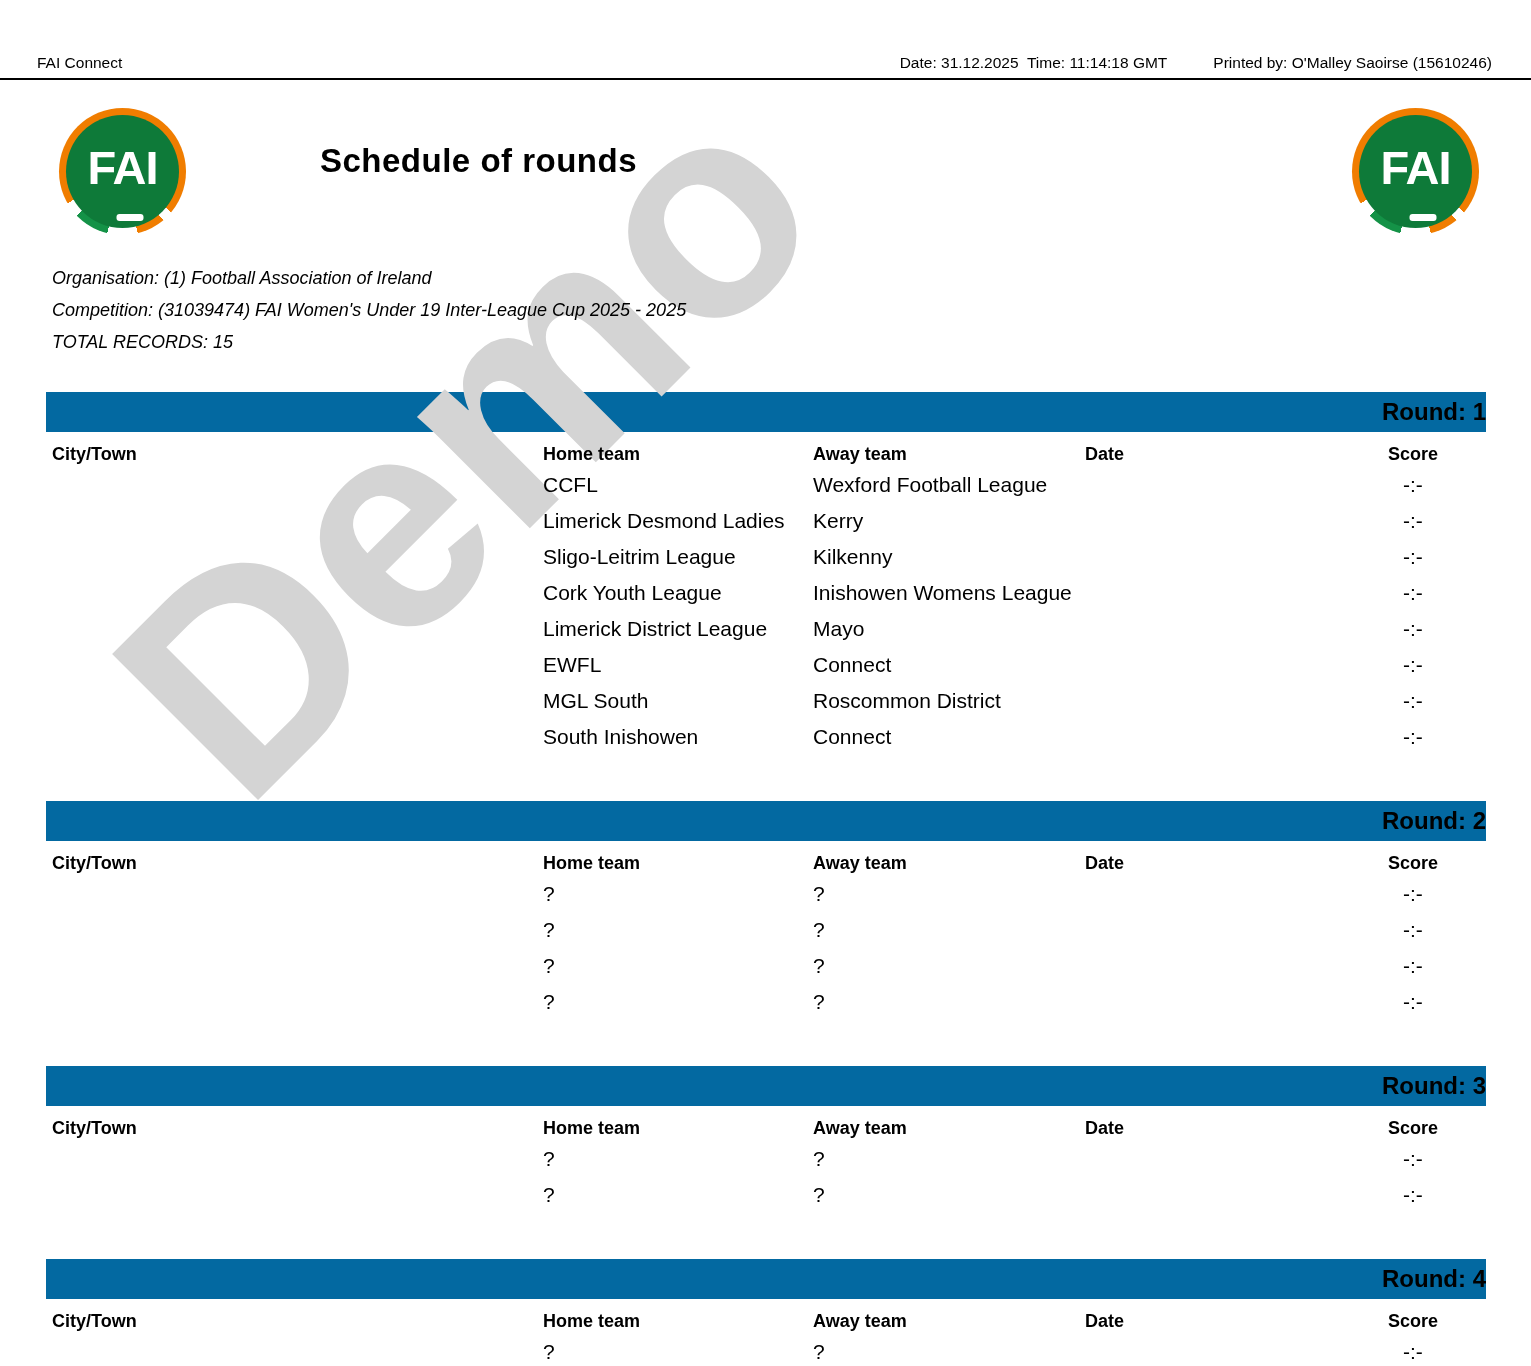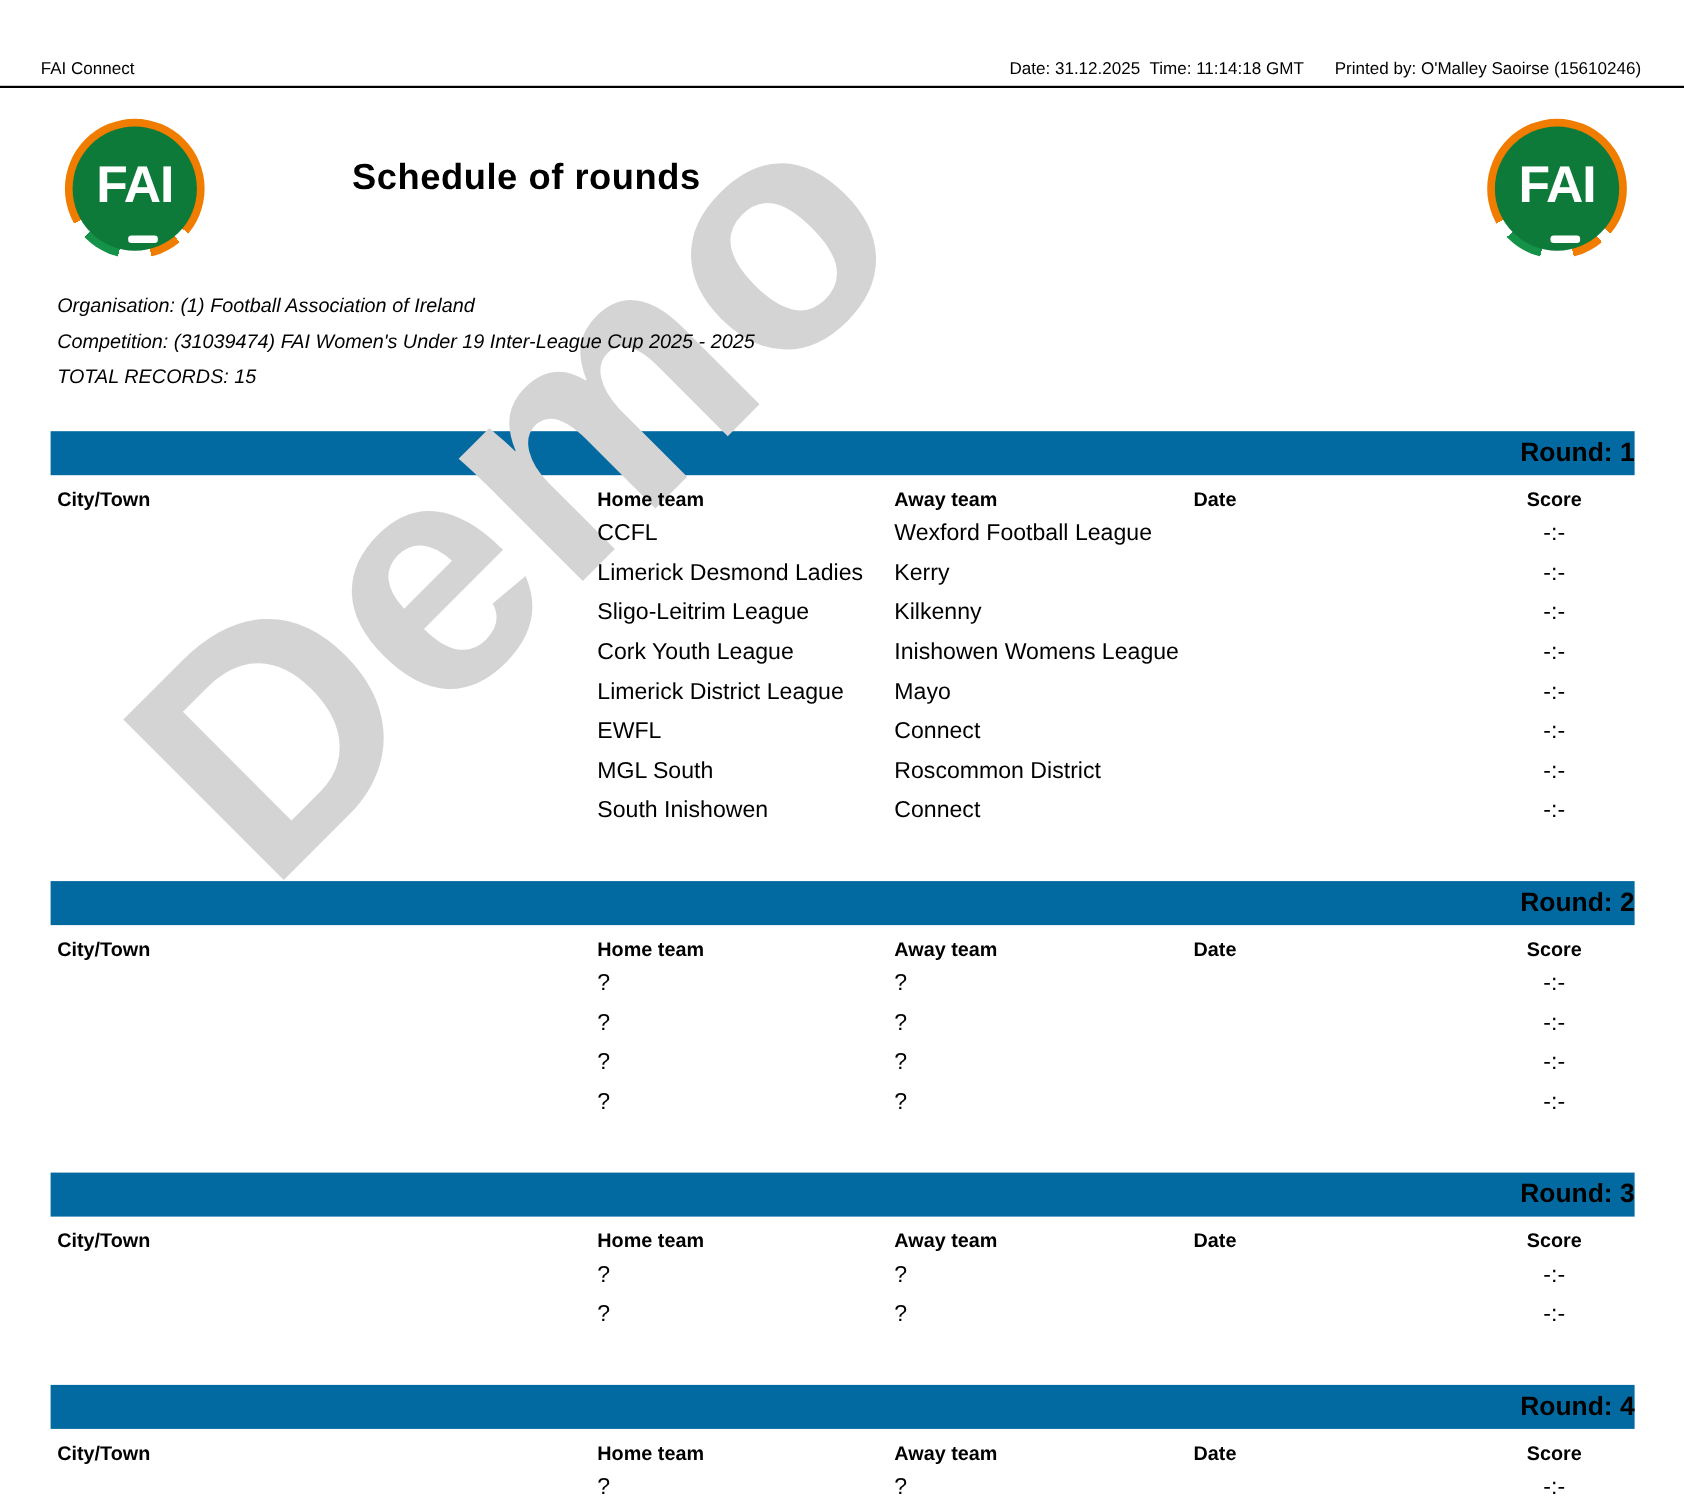--- a/index.html
+++ b/index.html
@@ -11,21 +11,21 @@
     overflow: hidden;
     position: relative;
   }
   
   .top-header {
     display: flex; justify-content: space-between; 
     padding: 54px 39px 6px 37px;
     border-bottom: 2px solid #000;
     font-size: 15.5px;
   }
-  .top-header .right { display: flex; gap: 28px; }
+  .top-header .right { display: flex; gap: 46px; }
   .top-header span { white-space: pre; }
   
   .branding { position: relative; height: 152px; margin: 16px 45px 0 37px; }
   .page-title {
     position: absolute; left: 283px; top: 46px;
     font-size: 33px; font-weight: bold; letter-spacing: 0.5px;
   }
   .fai-logo {
     position: absolute; top: 12px; width: 127px; height: 127px;
     border-radius: 50%; z-index: 2;

